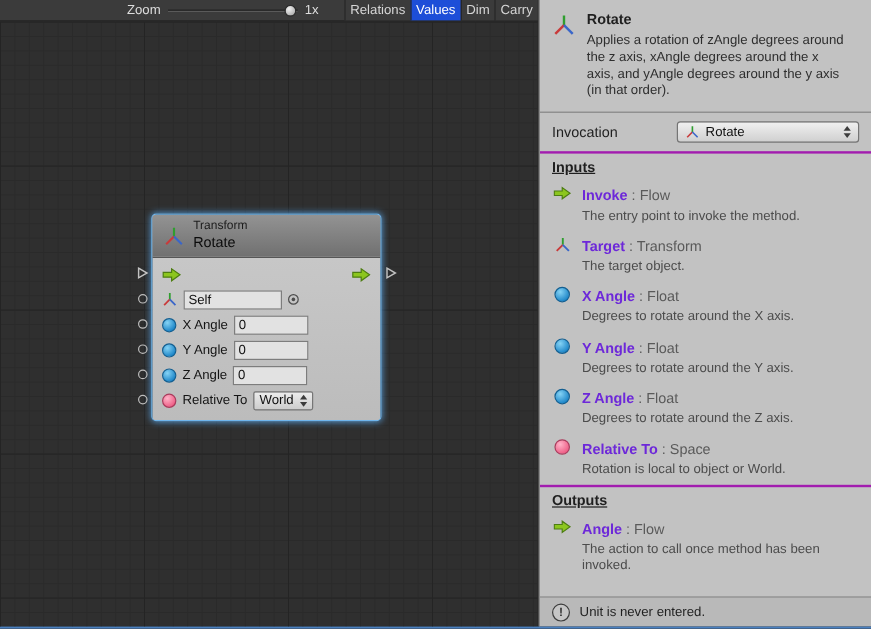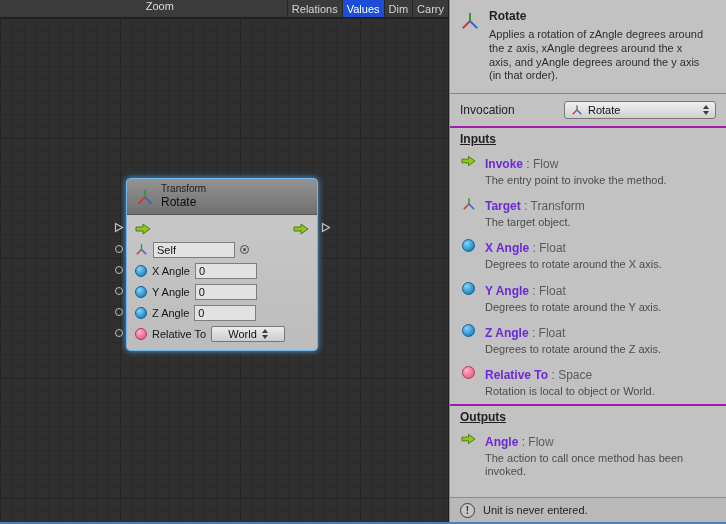--- a/index.html
+++ b/index.html
@@ -5,21 +5,21 @@
   * { margin:0; padding:0; box-sizing:border-box; font-family:"Liberation Sans", sans-serif; }
   html,body { background:#555; }
   .window { width:726px; height:524px; display:flex; background:#2e2e2e; border-bottom:2px solid #4a80c0; overflow:hidden; }
 
   
   .left { width:449px; display:flex; flex-direction:column; border-right:1px solid #1e1e1e; }
 
   .toolbar { height:18px; background:#3b3b3b; border-bottom:1px solid #1d1d1d; display:flex; align-items:stretch; font-size:11px; color:#ddd; flex:none; }
   .breadcrumb { background:linear-gradient(#d2d2d2,#a9a9a9); color:#111; display:flex; align-items:center; gap:4px; padding:0 14px 0 5px; clip-path:polygon(0 0, calc(100% - 8px) 0, 100% 50%, calc(100% - 8px) 100%, 0 100%);margin-top:44px; }
   .cube { width:9px; height:9px; background:linear-gradient(#cfd6da,#8d979e); border:1px solid #4a4f53; flex:none; }
-  .zoom-wrap { display:flex; align-items:center; gap:6px; margin-left:12px;flex-direction:column; }
+  .zoom-wrap { display:flex; align-items:center; gap:6px; margin-left:12px; }
   .slider { position:relative; width:108px; height:18px; }
   .slider .track { position:absolute; top:8px; left:0; right:0; height:2px; background:#1f1f1f; border-bottom:1px solid #5a5a5a; }
   .slider .knob { position:absolute; top:4px; right:1px; width:10px; height:10px; border-radius:50%; background:radial-gradient(circle at 35% 30%, #f2f2f2, #9a9a9a); border:1px solid #2c2c2c; }
   .tb-group { margin-left:auto; display:flex; }
   .tb { background:#3b3b3b; border:none; border-left:1px solid #272727; color:#d6d6d6; font-size:11px; padding:0 4px; height:17px; }
   .tb.active { background:#1d4ed8; color:#fff; }
 
   .canvas { flex:1; position:relative; background-color:#2f2f2f;
     background-image:
       linear-gradient(#242424 1px, transparent 1px),
@@ -32,21 +32,21 @@
   .node-wrap { position:absolute; left:112px; top:160px; padding:0 14px; }
   .node { width:192px; background:linear-gradient(#cacaca,#bcbcbc); border:1px solid #6fb5ec; border-radius:4px; box-shadow:0 0 6px rgba(90,170,240,.85); }
   .node-header { height:36px; background:linear-gradient(#939393,#707070); border-bottom:1px solid #565656; border-radius:3px 3px 0 0; display:flex; align-items:center; gap:7px; padding:0 9px; }
   .node-title { font-size:10px; color:#1c1c1c; line-height:1.2; }
   .node-subtitle { font-size:12px; color:#0c0c0c; line-height:1.2; }
   .node-body { padding:3px 8px 6px; }
   .nrow { display:flex; align-items:center; height:21px; gap:5px; font-size:11px; color:#151515; }
   .flow-row { justify-content:space-between; }
   .nfield { background:#e2e2e2; border:1px solid #7d7d7d; height:16px; font-size:11px; padding:0 3px; color:#111; width:62px; font-family:"Liberation Sans",sans-serif; }
   .self-field { width:82px; }
-  .ndrop { background:linear-gradient(#ececec,#cdcdcd); border:1px solid #767676; border-radius:2px; height:16px; display:flex; align-items:center; gap:5px; padding:0 16px; font-size:11px; color:#111; }
+  .ndrop { background:linear-gradient(#ececec,#cdcdcd); border:1px solid #767676; border-radius:2px; height:16px; display:flex; align-items:center; gap:5px; padding:0 4px; font-size:11px; color:#111; }
   .dot { width:12px; height:12px; border-radius:50%; flex:none; }
   .dot.blue { background:radial-gradient(circle at 35% 30%, #85d3f5, #1e86c8 75%); border:1px solid #135f91; }
   .dot.pink { background:radial-gradient(circle at 35% 30%, #ffb3c8, #ee5f87 75%); border:1px solid #aa3a5c; }
   .target-circle { width:9px; height:9px; border:1px solid #4c4c4c; border-radius:50%; display:flex; align-items:center; justify-content:center; flex:none; }
   .target-circle i { width:3px; height:3px; background:#4c4c4c; border-radius:50%; display:block; }
   .port { position:absolute; }
   .pcircle { width:8px; height:8px; border:1px solid #bdbdbd; border-radius:50%; }
 
   
   .inspector { width:277px; background:#c2c2c2; border-left:1px solid #8a8a8a; display:flex; flex-direction:column; color:#1f1f1f; overflow:hidden; }

